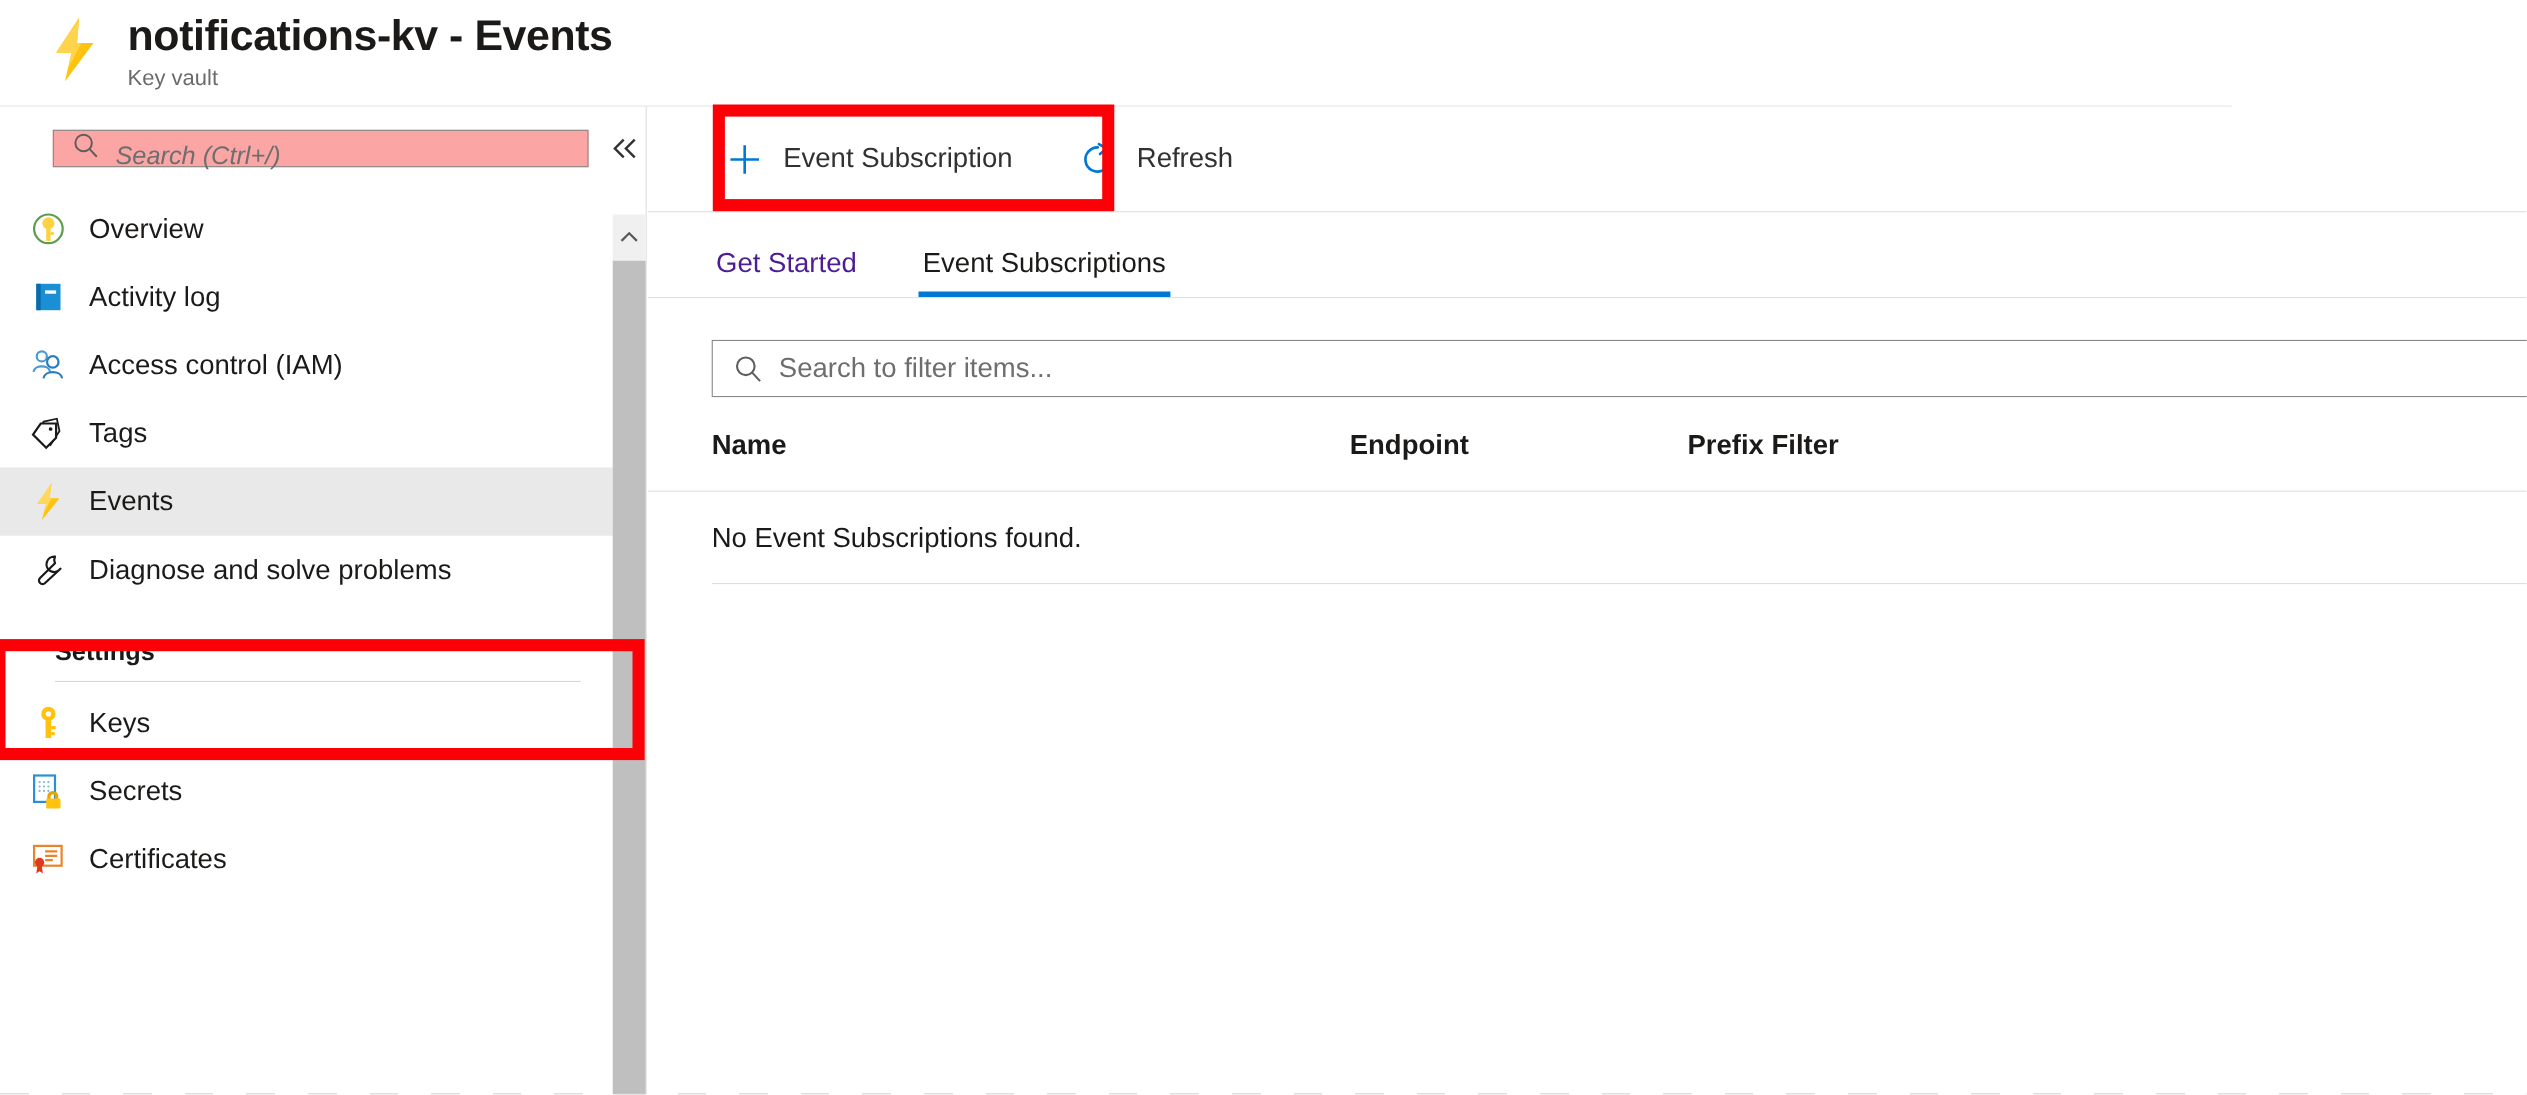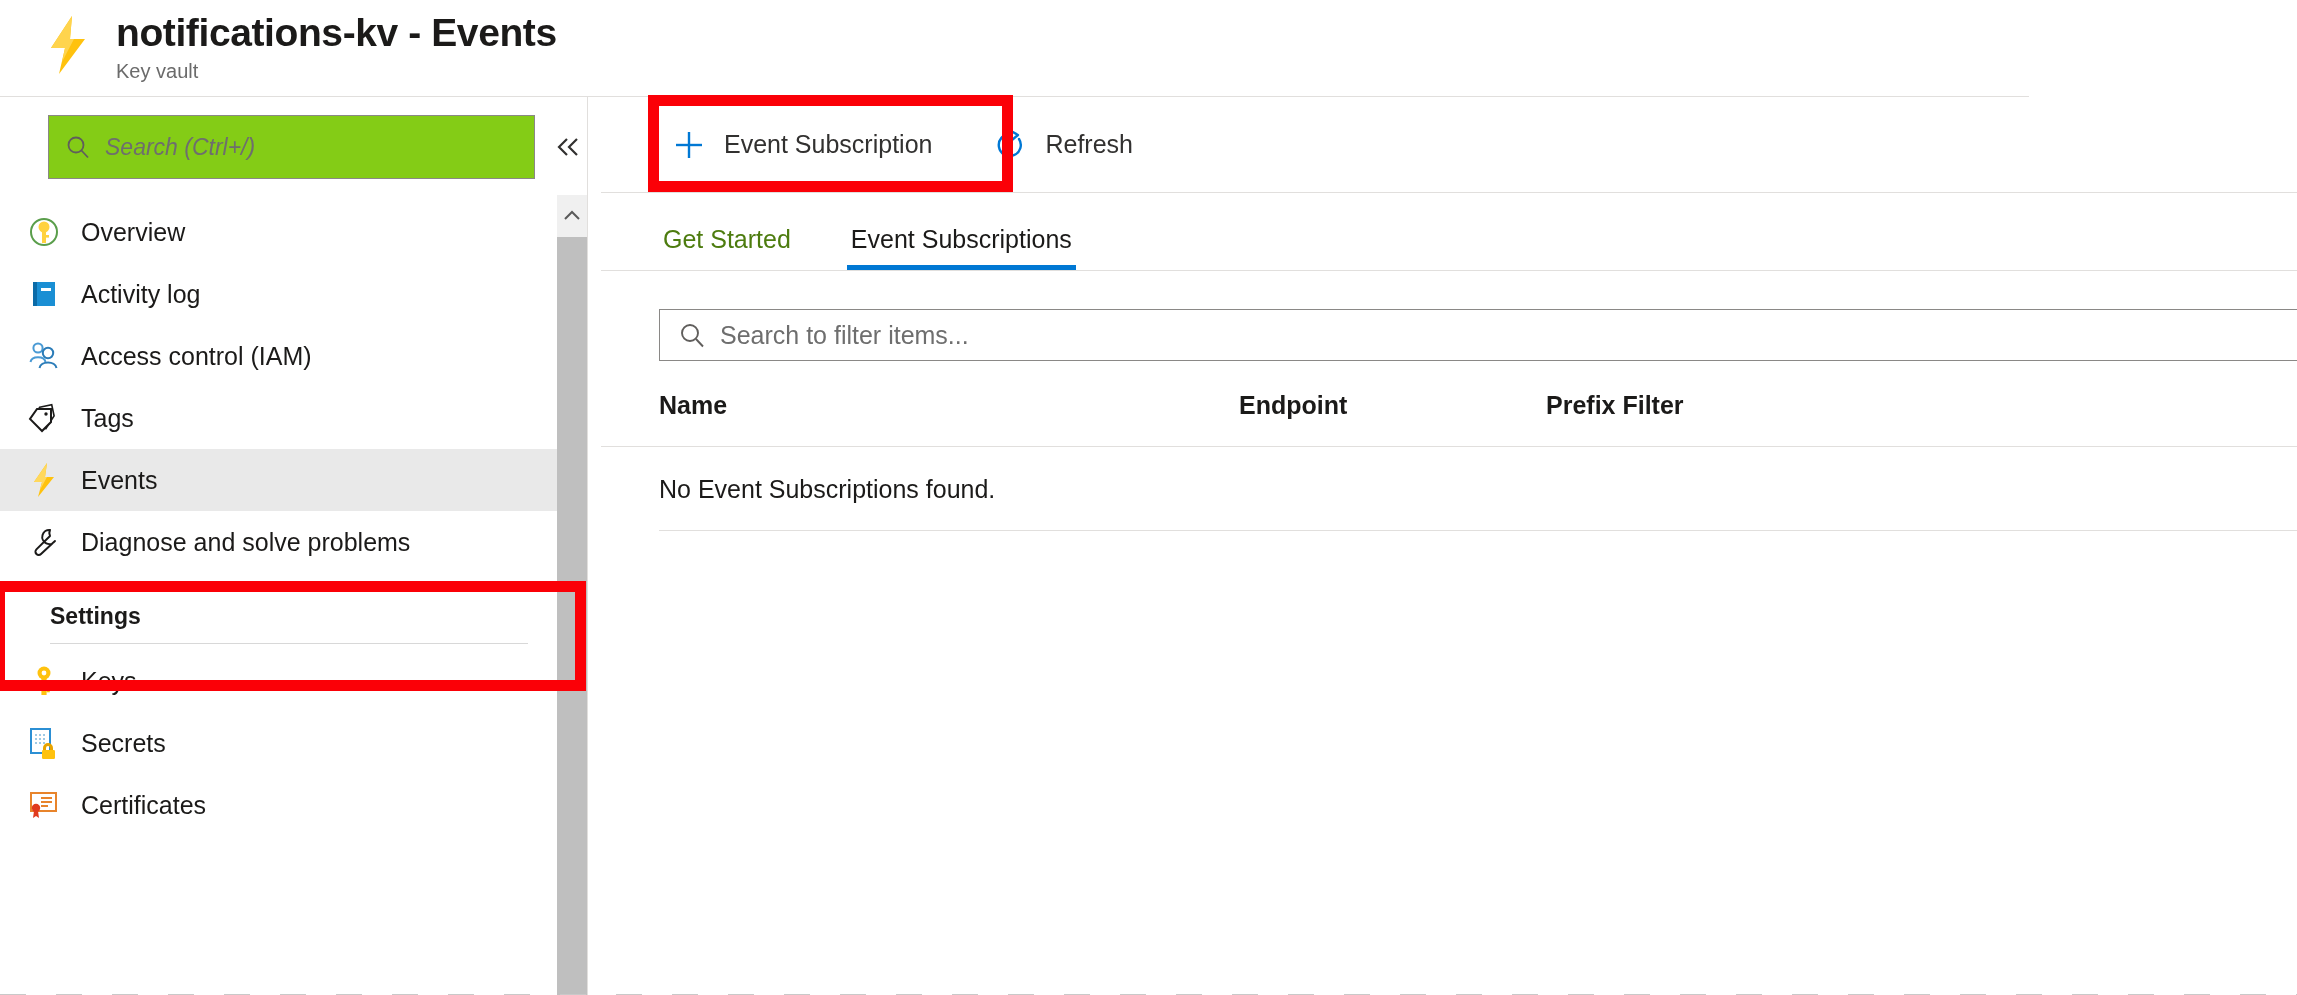--- a/index.html
+++ b/index.html
@@ -33,24 +33,24 @@
   
   .sidebar {
     position: absolute; left: 0; top: 97px;
     width: 588px; height: 898px;
     background: #ffffff;
     border-right: 1px solid #e1dfdd;
   }
   .sidebar-top { display: flex; align-items: center; padding: 18px 0 0 48px; }
   .search-box {
     position: relative;
-    width: 512px; height: 64px;
+    width: 512px; height: 34px;
     border: 1px solid #8a8886;
-    background: #84cc16;
-    display: flex; align-items: center;
+    background: #fca5a5;
+    display: flex; 
   }
   .search-box .mag { margin-left: 16px; flex: 0 0 auto; display: flex; }
   .search-box input {
     border: 0; outline: none; background: transparent;
     font-family: "Liberation Sans", sans-serif;
     font-size: 23px; font-style: italic; color: #605e5c;
     margin-left: 14px; width: 420px; height: 44px;
   }
   .search-box input::placeholder { color: #6e6e6e; font-style: italic; opacity: 1; }
   .collapse-btn {
@@ -95,21 +95,21 @@
     display: flex; align-items: center; justify-content: center;
     cursor: pointer;
   }
   .sb-scroll-thumb {
     width: 30px; height: 758px; background: #bfbfbf; cursor: pointer;
   }
 
   
   .content {
     position: absolute; left: 589px; top: 97px;
-    width: 1708px; height: 898px; background: #ffffff; padding-left: 12px;
+    width: 1708px; height: 898px; background: #ffffff;
   }
   .toolbar {
     height: 96px; display: flex; align-items: center;
     padding-left: 60px; border-bottom: 1px solid #e1dfdd;
   }
   .tb-btn {
     display: flex; align-items: center; height: 60px;
     padding: 0 8px; cursor: pointer; background: transparent;
     border: 0; font-family: "Liberation Sans", sans-serif;
   }
@@ -121,21 +121,21 @@
   .tb-gap { width: 42px; }
 
   .tabs {
     height: 78px; display: flex; align-items: flex-end;
     padding-left: 58px; border-bottom: 1px solid #e1dfdd;
   }
   .tab {
     position: relative; font-size: 25px; padding: 0 4px 16px 4px;
     cursor: pointer; white-space: nowrap; line-height: 30px;
   }
-  .tab.inactive { color: #4d7c0f; }
+  .tab.inactive { color: #4c1d95; }
   .tab.active { color: #1b1a19; }
   .tab.active::after {
     content: ""; position: absolute; left: 0; right: 0; bottom: 0;
     height: 5px; background: #0078d4;
   }
   .tab-gap { width: 52px; }
 
   .filter-wrap { padding: 38px 0 0 58px; }
   .filter-box {
     position: relative; height: 52px;

